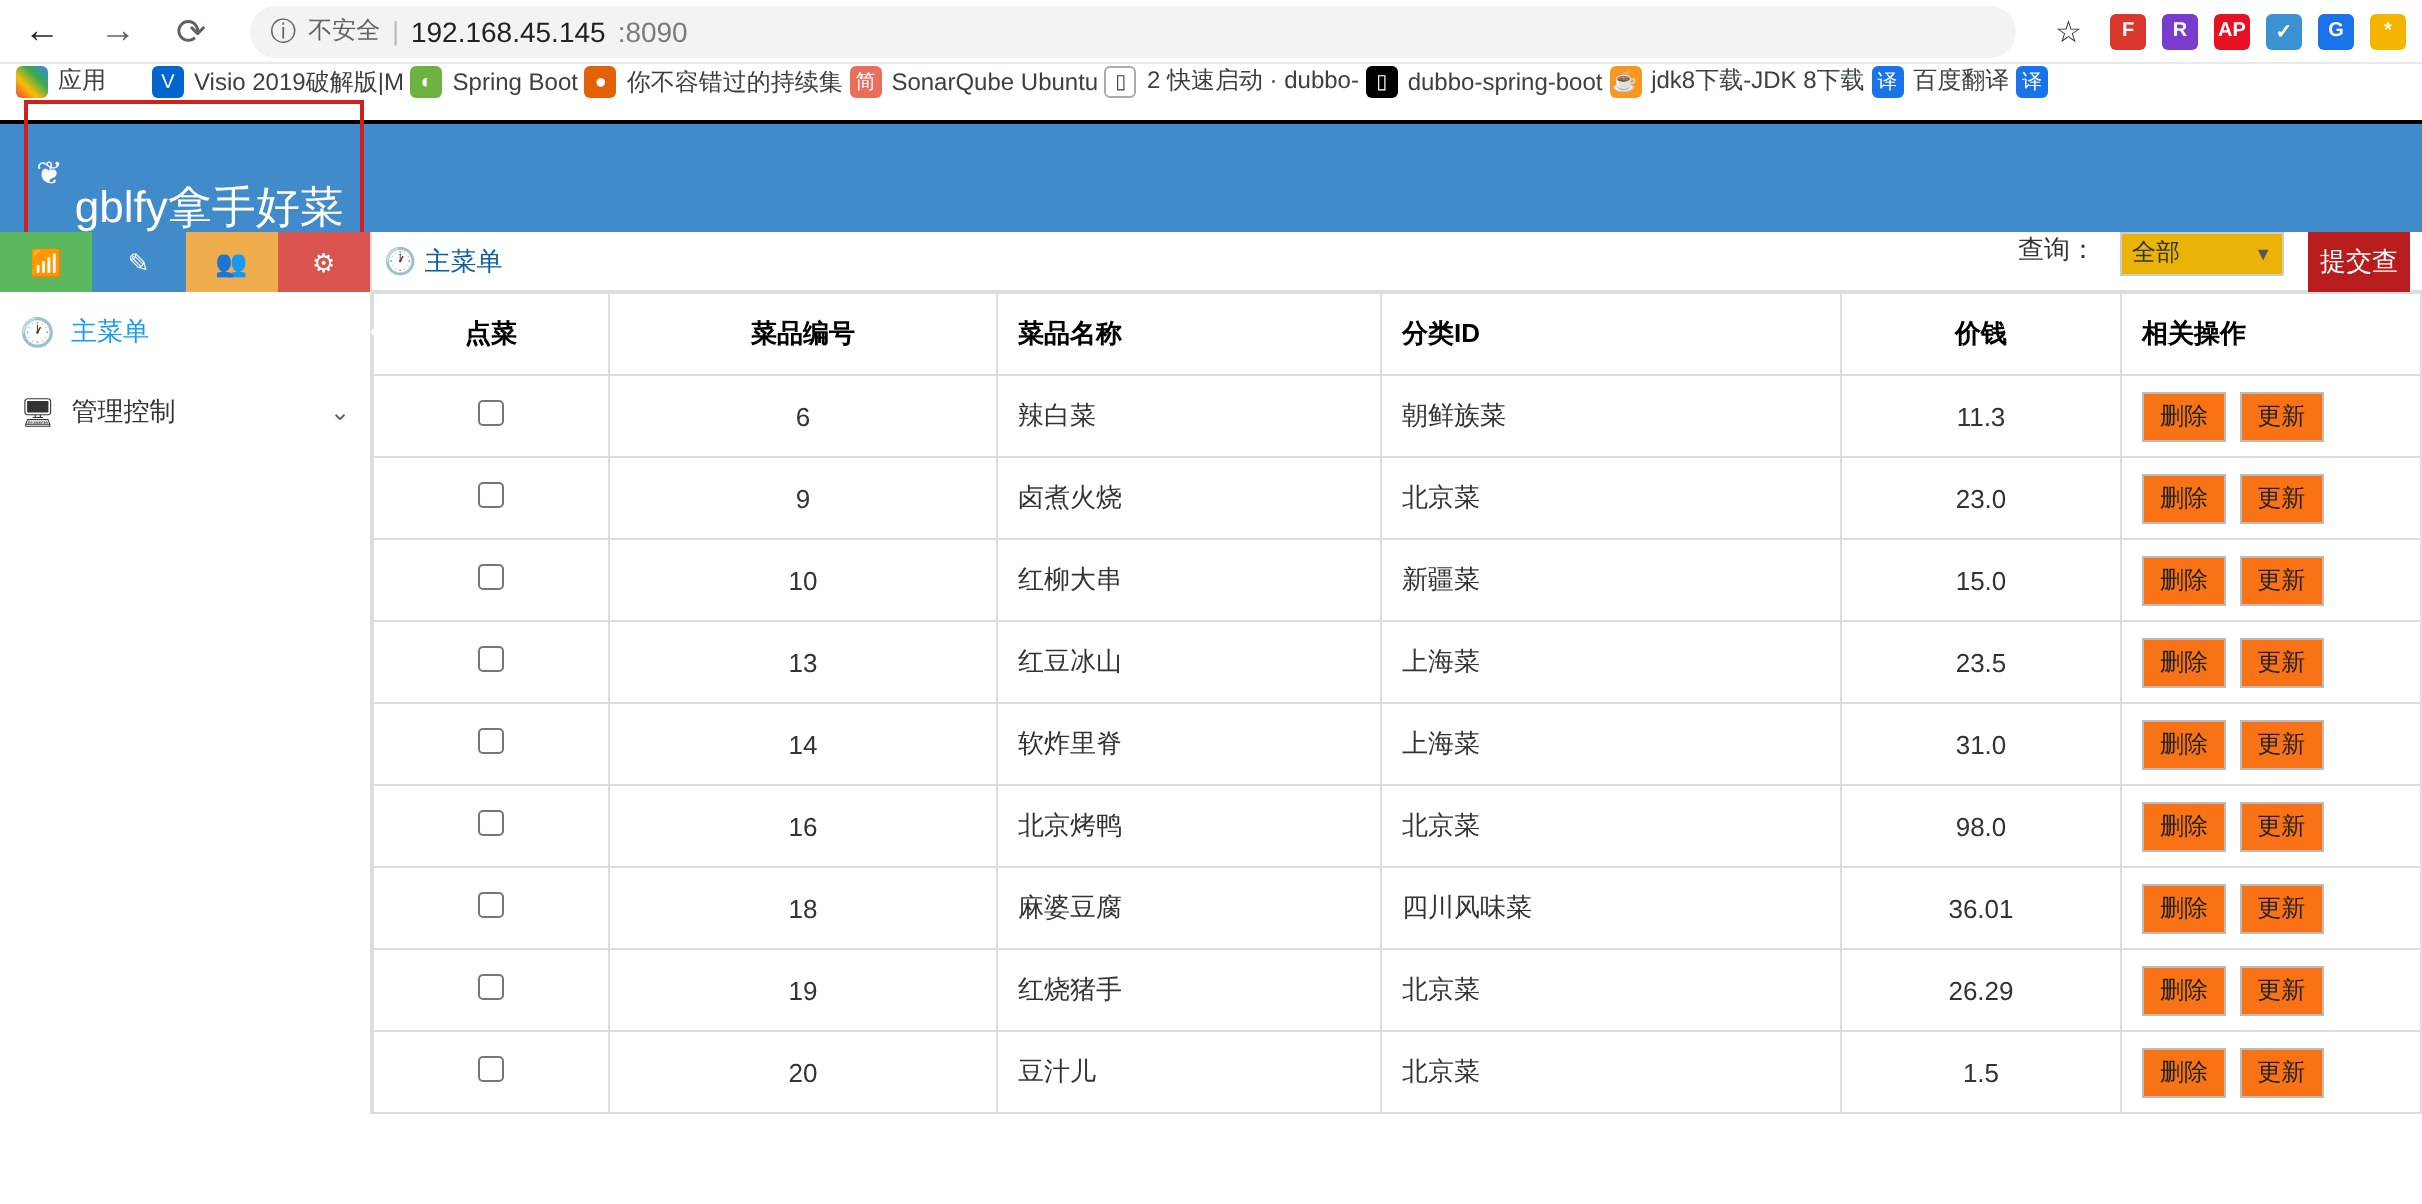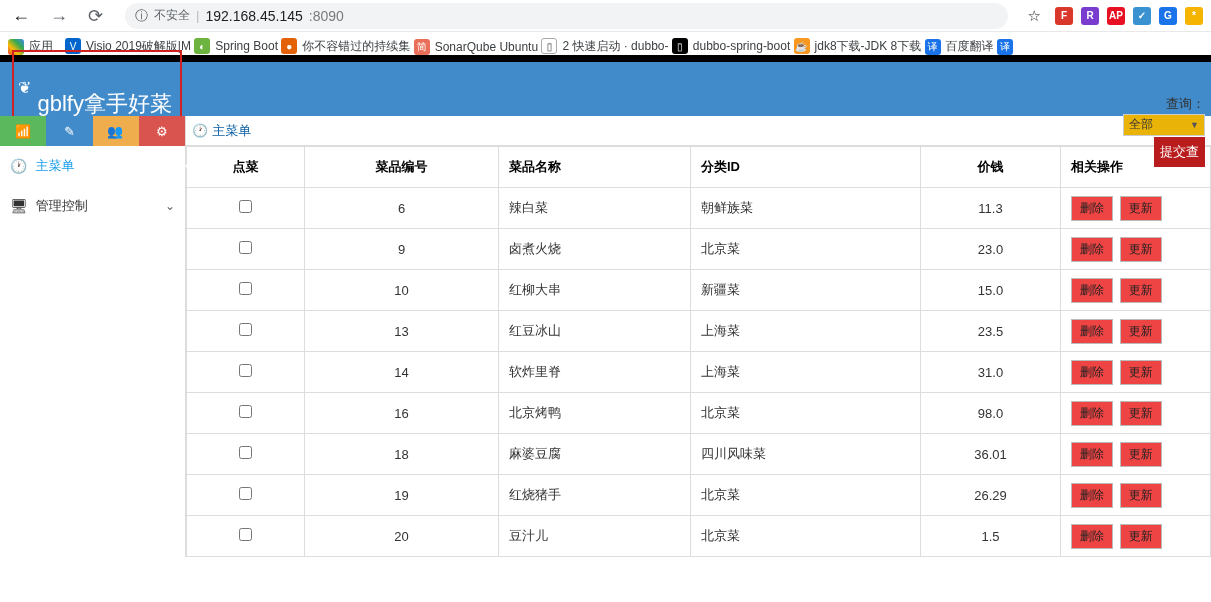--- a/index.html
+++ b/index.html
@@ -13,21 +13,21 @@
 .info-icon { color: #5f6368; font-size: 13px; }
 .insecure { color: #5f6368; font-size: 12px; }
 .addr-sep { color: #bbb; }
 .url-host { color: #202124; font-size: 14px; }
 .url-port { color: #7a7a7a; font-size: 14px; }
 .star-icon { color: #202124; font-size: 15px; padding: 0 2px; }
 .ext-row { display: flex; gap: 8px; align-items: center; }
 .ext-badge { width: 18px; height: 18px; border-radius: 3px; display: inline-flex; align-items: center; justify-content: center; font-size: 10px; color: #fff; font-weight: bold; }
 
 
-.bookmarks { height: 30px; display: flex; align-items: flex-end; gap: 12px; padding: 0 8px; border-bottom: 7px solid #000000; font-size: 12px; color: #3c4043; overflow: hidden; }
+.bookmarks { height: 30px; display: flex; align-items: flex-start; gap: 23px; padding: 0 8px; border-bottom: 2px solid #000000; font-size: 12px; color: #3c4043; overflow: hidden; }
 .bk-item { display: inline-flex; align-items: center; gap: 5px; white-space: nowrap; }
 .bk-icon { width: 16px; height: 16px; display: inline-flex; align-items: center; justify-content: center; border-radius: 3px; font-size: 10px; }
 
 
 .app-header { background: #428bca; color: #fff; height: 54px; display: flex; align-items: center; padding: 0 12px; }
 .brand-box { border: 2px solid #d02020; padding: 3px 8px 7px 4px; display: inline-flex; align-items: center; gap: 6px; }
 .leaf-icon { font-size: 16px; }
 .brand-text { font-size: 22px; font-weight: 400; margin-top: 34px; }
 
 
@@ -47,35 +47,35 @@
 .side-item { height: 40px; display: flex; align-items: center; padding: 0 10px; gap: 8px; cursor: pointer; position: relative; }
 .side-item.active { color: #169deb; }
 .side-item .chev { margin-left: auto; color: #666; font-size: 12px; }
 .side-arrow { position: absolute; right: -6px; top: 50%; margin-top: -6px; width: 0; height: 0; border-top: 6px solid transparent; border-bottom: 6px solid transparent; border-right: 6px solid #fff; }
 .side-icon { font-size: 14px; }
 
 
 .crumb-row { height: 30px; border-bottom: 1px solid #ddd; display: flex; align-items: center; padding: 0 6px; }
 .crumb-dash { color: #555; font-size: 13px; margin-right: 4px; }
 .crumb-main { color: #0b5fa5; font-size: 13px; cursor: pointer; }
-.right-group { margin-left: auto; display: flex; align-items: flex-end; gap: 1px; font-size: 13px; flex-direction: column; }
+.right-group { margin-left: auto; display: flex; align-items: flex-start; gap: 12px; font-size: 13px; }
 .select-box { width: 82px; height: 22px; border: 1px solid #ccc; background: #eab308; font-size: 12px; display: inline-flex; align-items: center; padding: 0 5px; justify-content: space-between; }
 .submit-btn { height: 30px; background: #b91c1c; color: #fff; padding: 0 6px; display: inline-flex; align-items: center; font-size: 13px; cursor: pointer; }
 
 
 table.data { width: 100%; border-collapse: collapse; }
 table.data th, table.data td { border: 1px solid #ddd; height: 41px; padding: 0 10px; text-align: left; font-weight: normal; font-size: 13px; color: #333; }
 table.data th { background: #fff; font-weight: bold; color: #000; }
 .col-check { width: 118px; text-align: center !important; margin-left: 38px; }
 .col-id { width: 194px; text-align: center !important; }
 .col-name { width: 192px; margin-left: 28px; }
 .col-cat { width: 230px; margin-left: 47px; }
 .col-price { width: 140px; text-align: center !important; }
 .col-ops { width: 150px; }
-.op-btn { background: #ef4444; border: 1px solid #bbb; padding: 3px 8px; font-size: 12px; cursor: pointer; margin-right: 3px; color: #222; }
+.op-btn { background: #f97316; border: 1px solid #bbb; padding: 3px 8px; font-size: 12px; cursor: pointer; margin-right: 3px; color: #222; }
 input.check { }
 </style>
 </head>
 <body>
 
 <div class="browser-bar">
   <span class="nav-btn back">←</span>
   <span class="nav-btn">→</span>
   <span class="nav-btn">⟳</span>
   <div class="address-bar">

